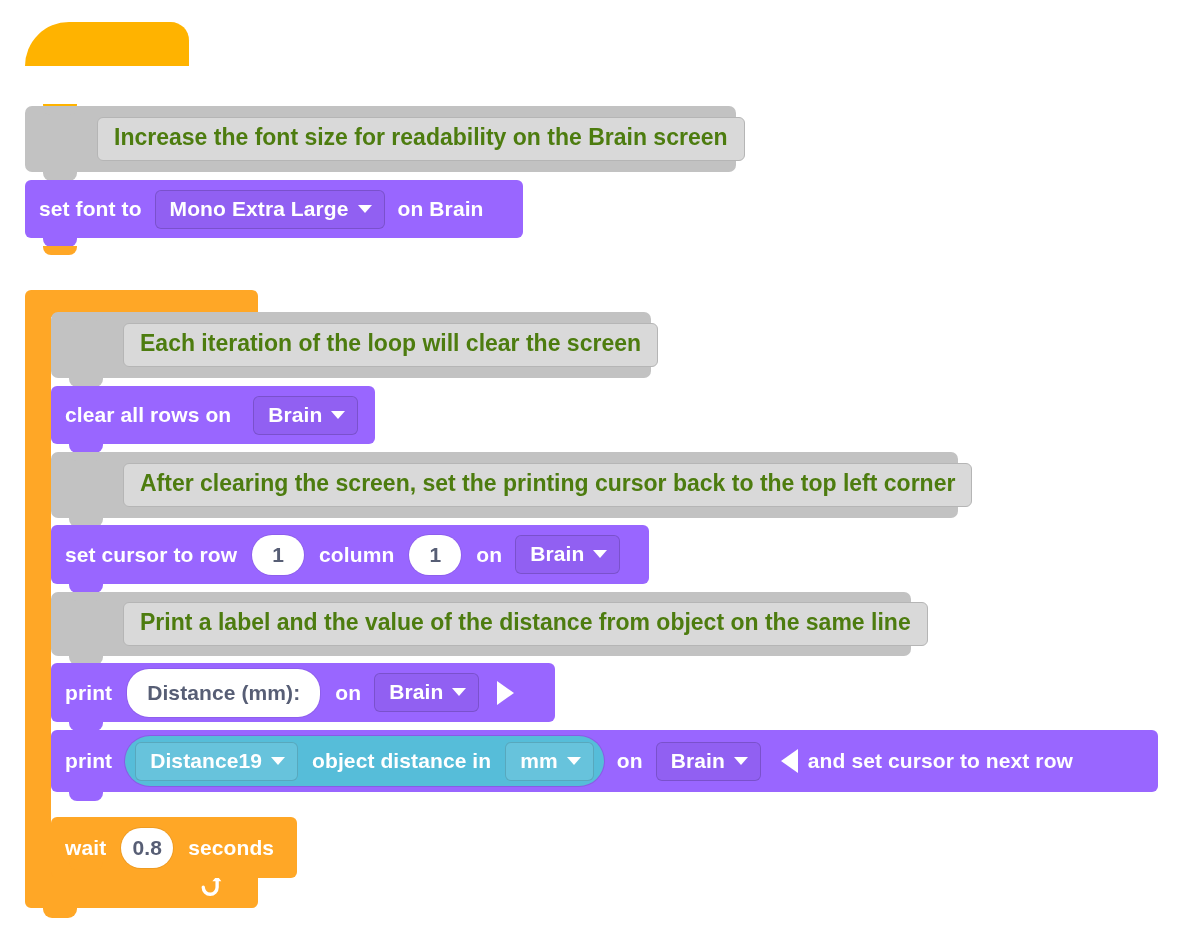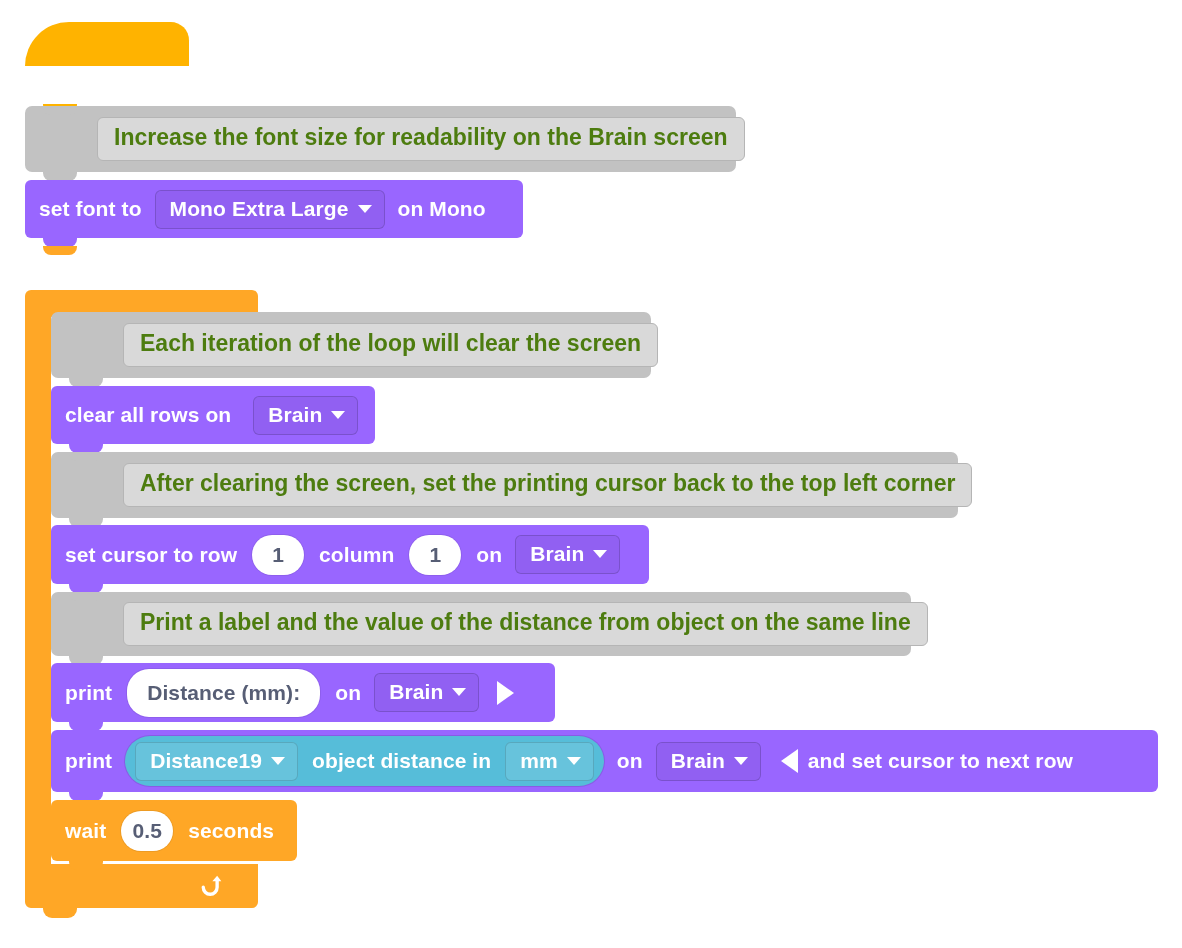--- a/index.html
+++ b/index.html
@@ -34,21 +34,21 @@
   .notch-top, .notch-bot {
     position: absolute;
     width: 34px; height: 9px;
     left: 18px;
   }
   .notch-top { top: 0; border-radius: 0 0 8px 8px; }
   .notch-bot { bottom: -9px; border-radius: 0 0 8px 8px; }
 
   
   .c-hat    { background: #ffb300; }
-  .c-loop   { background: #ffa726; }
+  .c-loop   { background: #ffa726; margin-top: 17px; }
   .c-purple { background: #9966ff; }
   .c-gray   { background: #c2c2c2; }
 
   
   #hat-block {
     left: 25px; top: 22px; width: 164px; height: 82px;
     border-radius: 6px 6px 6px 6px;
   }
   #hat-cap {
     position: absolute; left: 25px; top: 22px;
@@ -199,21 +199,21 @@
   </div>
   <div class="notch-top c-gray" style="left:43px; top:106px;"></div>
   <div style="position:absolute;left:43px;top:172px;width:34px;height:9px;background:#c2c2c2;border-radius:0 0 8px 8px;"></div>
 
   <div class="blk c-purple" style="left:25px; top:180px; width:498px; height:58px; border-radius:6px;">
     <span class="lbl first">set font to</span>
     <span class="dd">
       <span>Mono Extra Large</span>
       <span class="caret"></span>
     </span>
-    <span class="lbl">on Mono</span>
+    <span class="lbl">on Brain</span>
   </div>
   <div style="position:absolute;left:43px;top:238px;width:34px;height:9px;background:#9966ff;border-radius:0 0 8px 8px;"></div>
 
   <div id="forever-top">
     <span class="txt">forever</span>
   </div>
   <div id="forever-topnotch"></div>
   <div id="forever-arm"></div>
   <div id="forever-bottom">
     <span class="loop-icon">
@@ -295,18 +295,18 @@
       <span>Brain</span>
       <span class="caret"></span>
     </span>
     <span class="tri-left"></span>
     <span class="lbl" style="padding-left:0;">and set cursor to next row</span>
   </div>
   <div class="loopnotch" style="top:792px;background:#9966ff;"></div>
 
   <div class="blk c-loop" style="left:51px; top:800px; width:246px; height:61px; border-radius:6px;">
     <span class="lbl first">wait</span>
-    <span class="oval-num">0.5</span>
+    <span class="oval-num">0.8</span>
     <span class="lbl">seconds</span>
   </div>
   <div class="loopnotch" style="top:861px;background:#ffa726;"></div>
 
 </div>
 
 </body></html>

